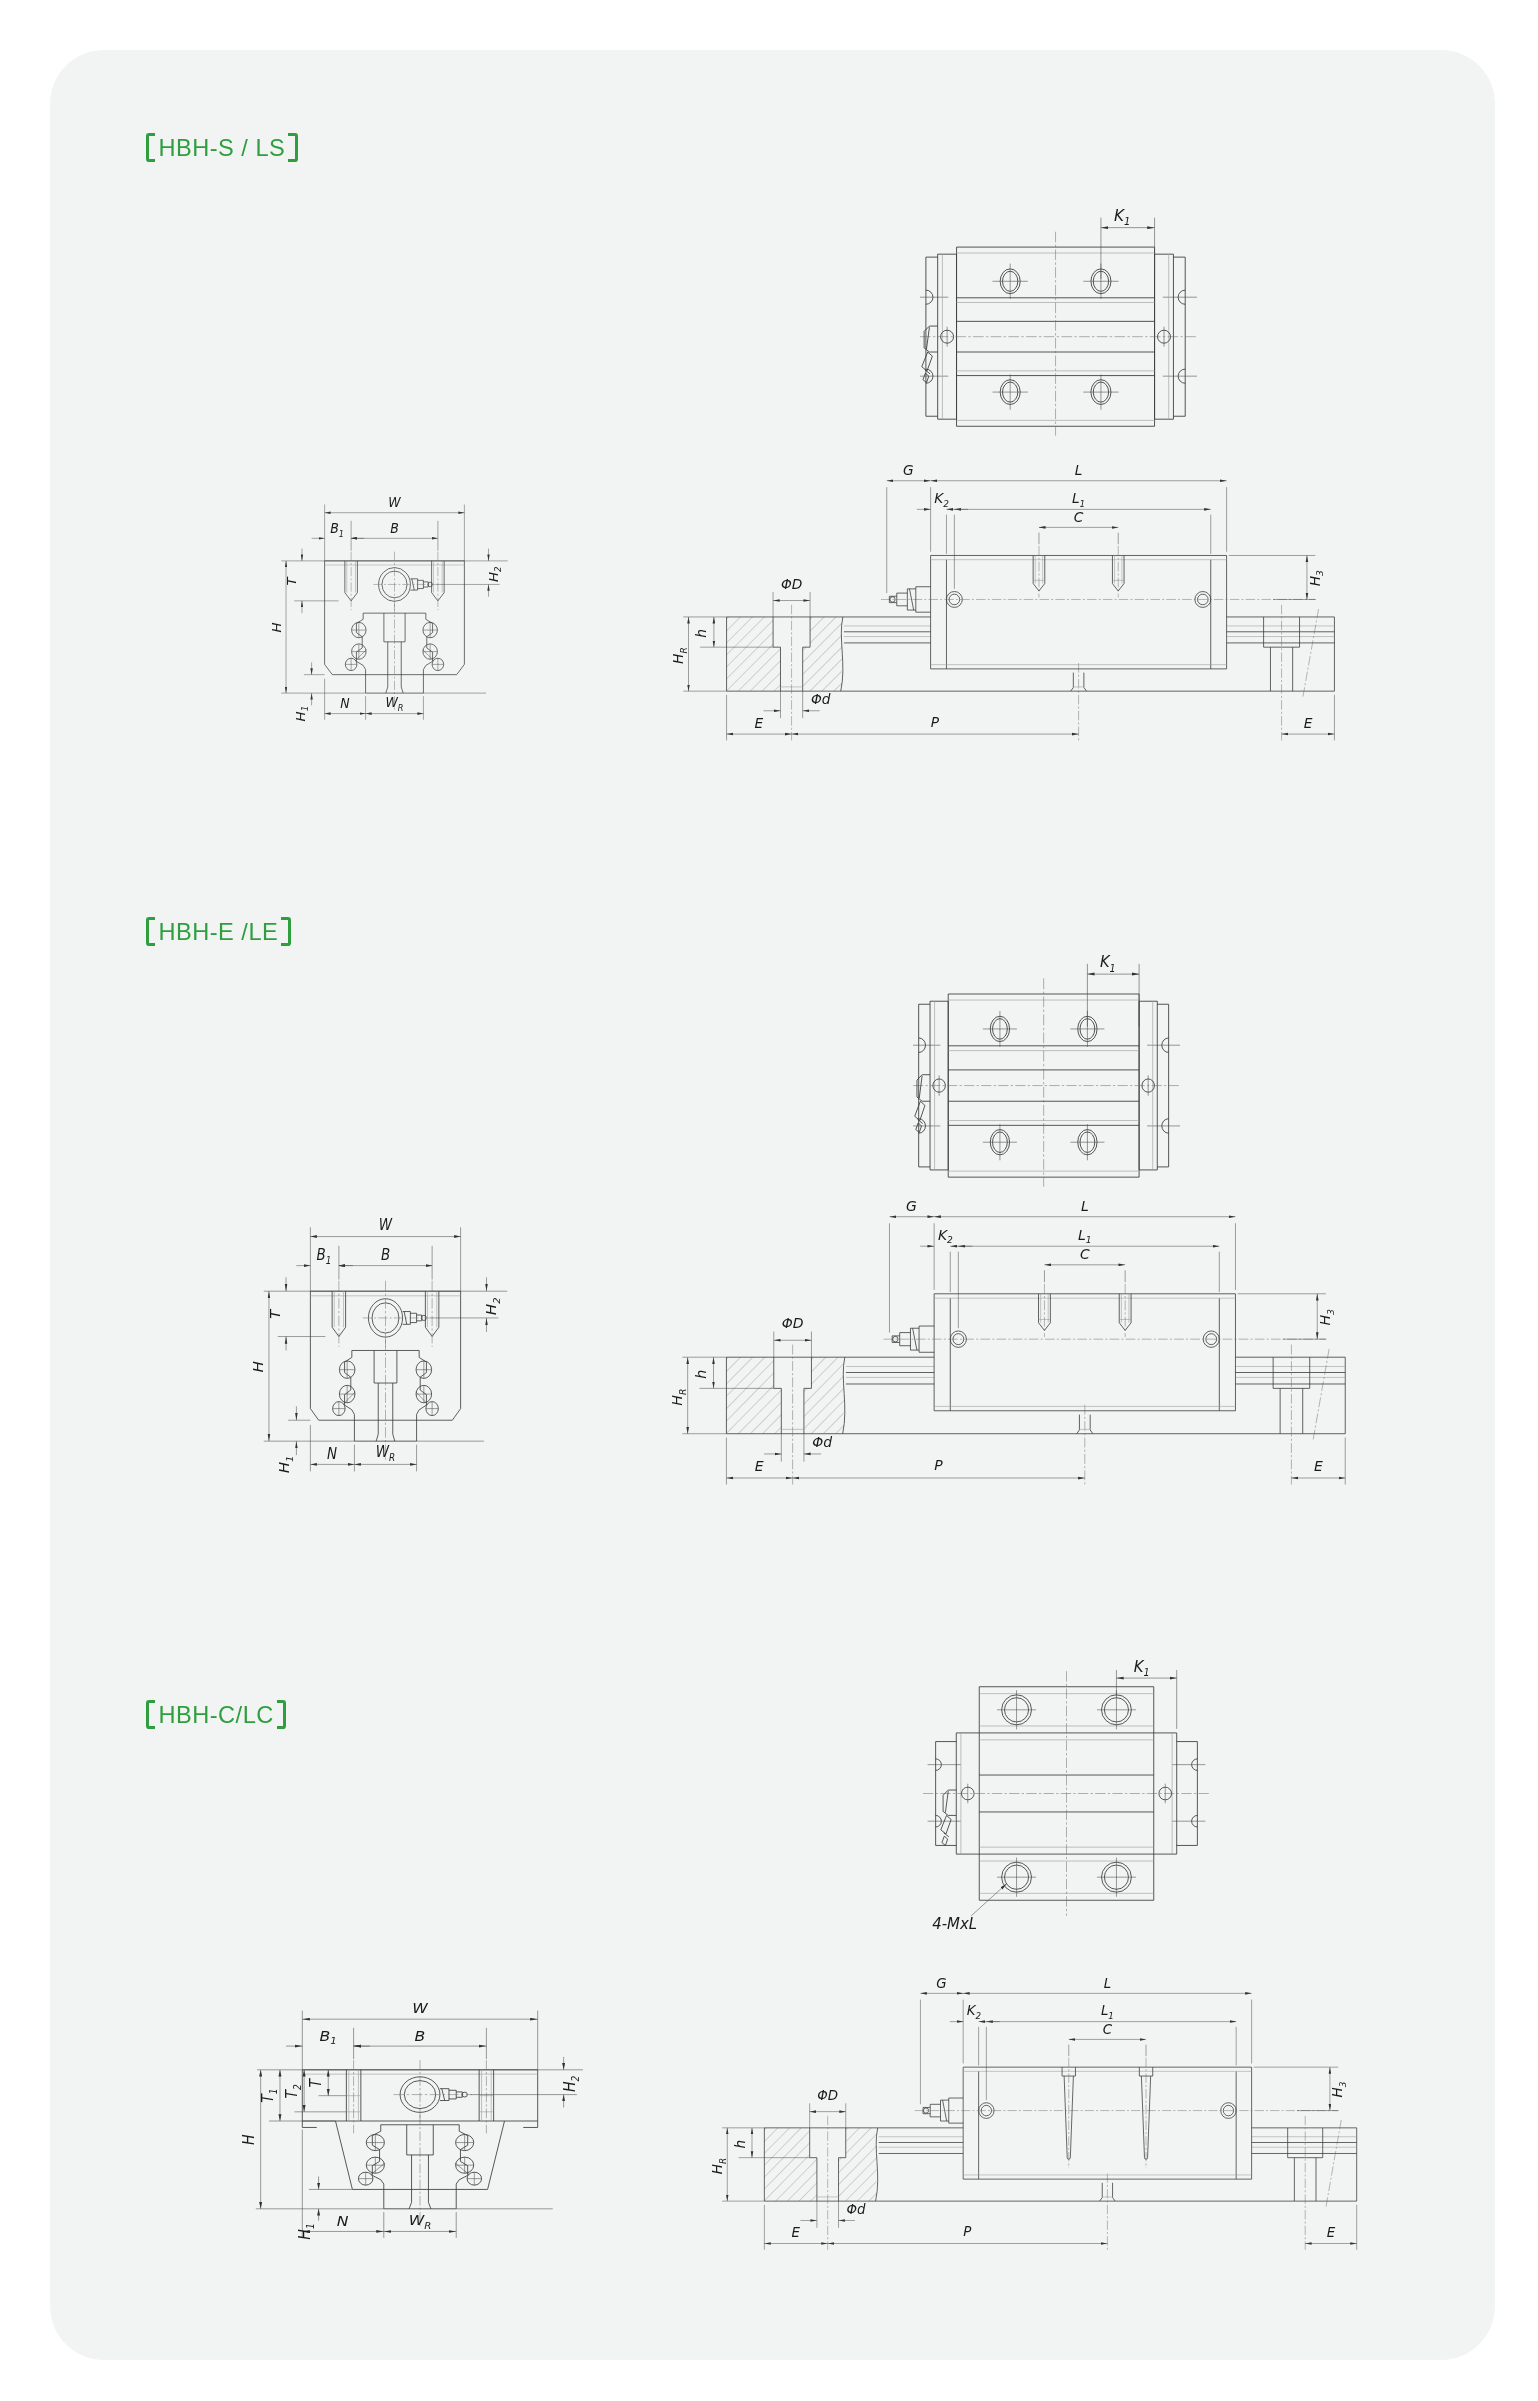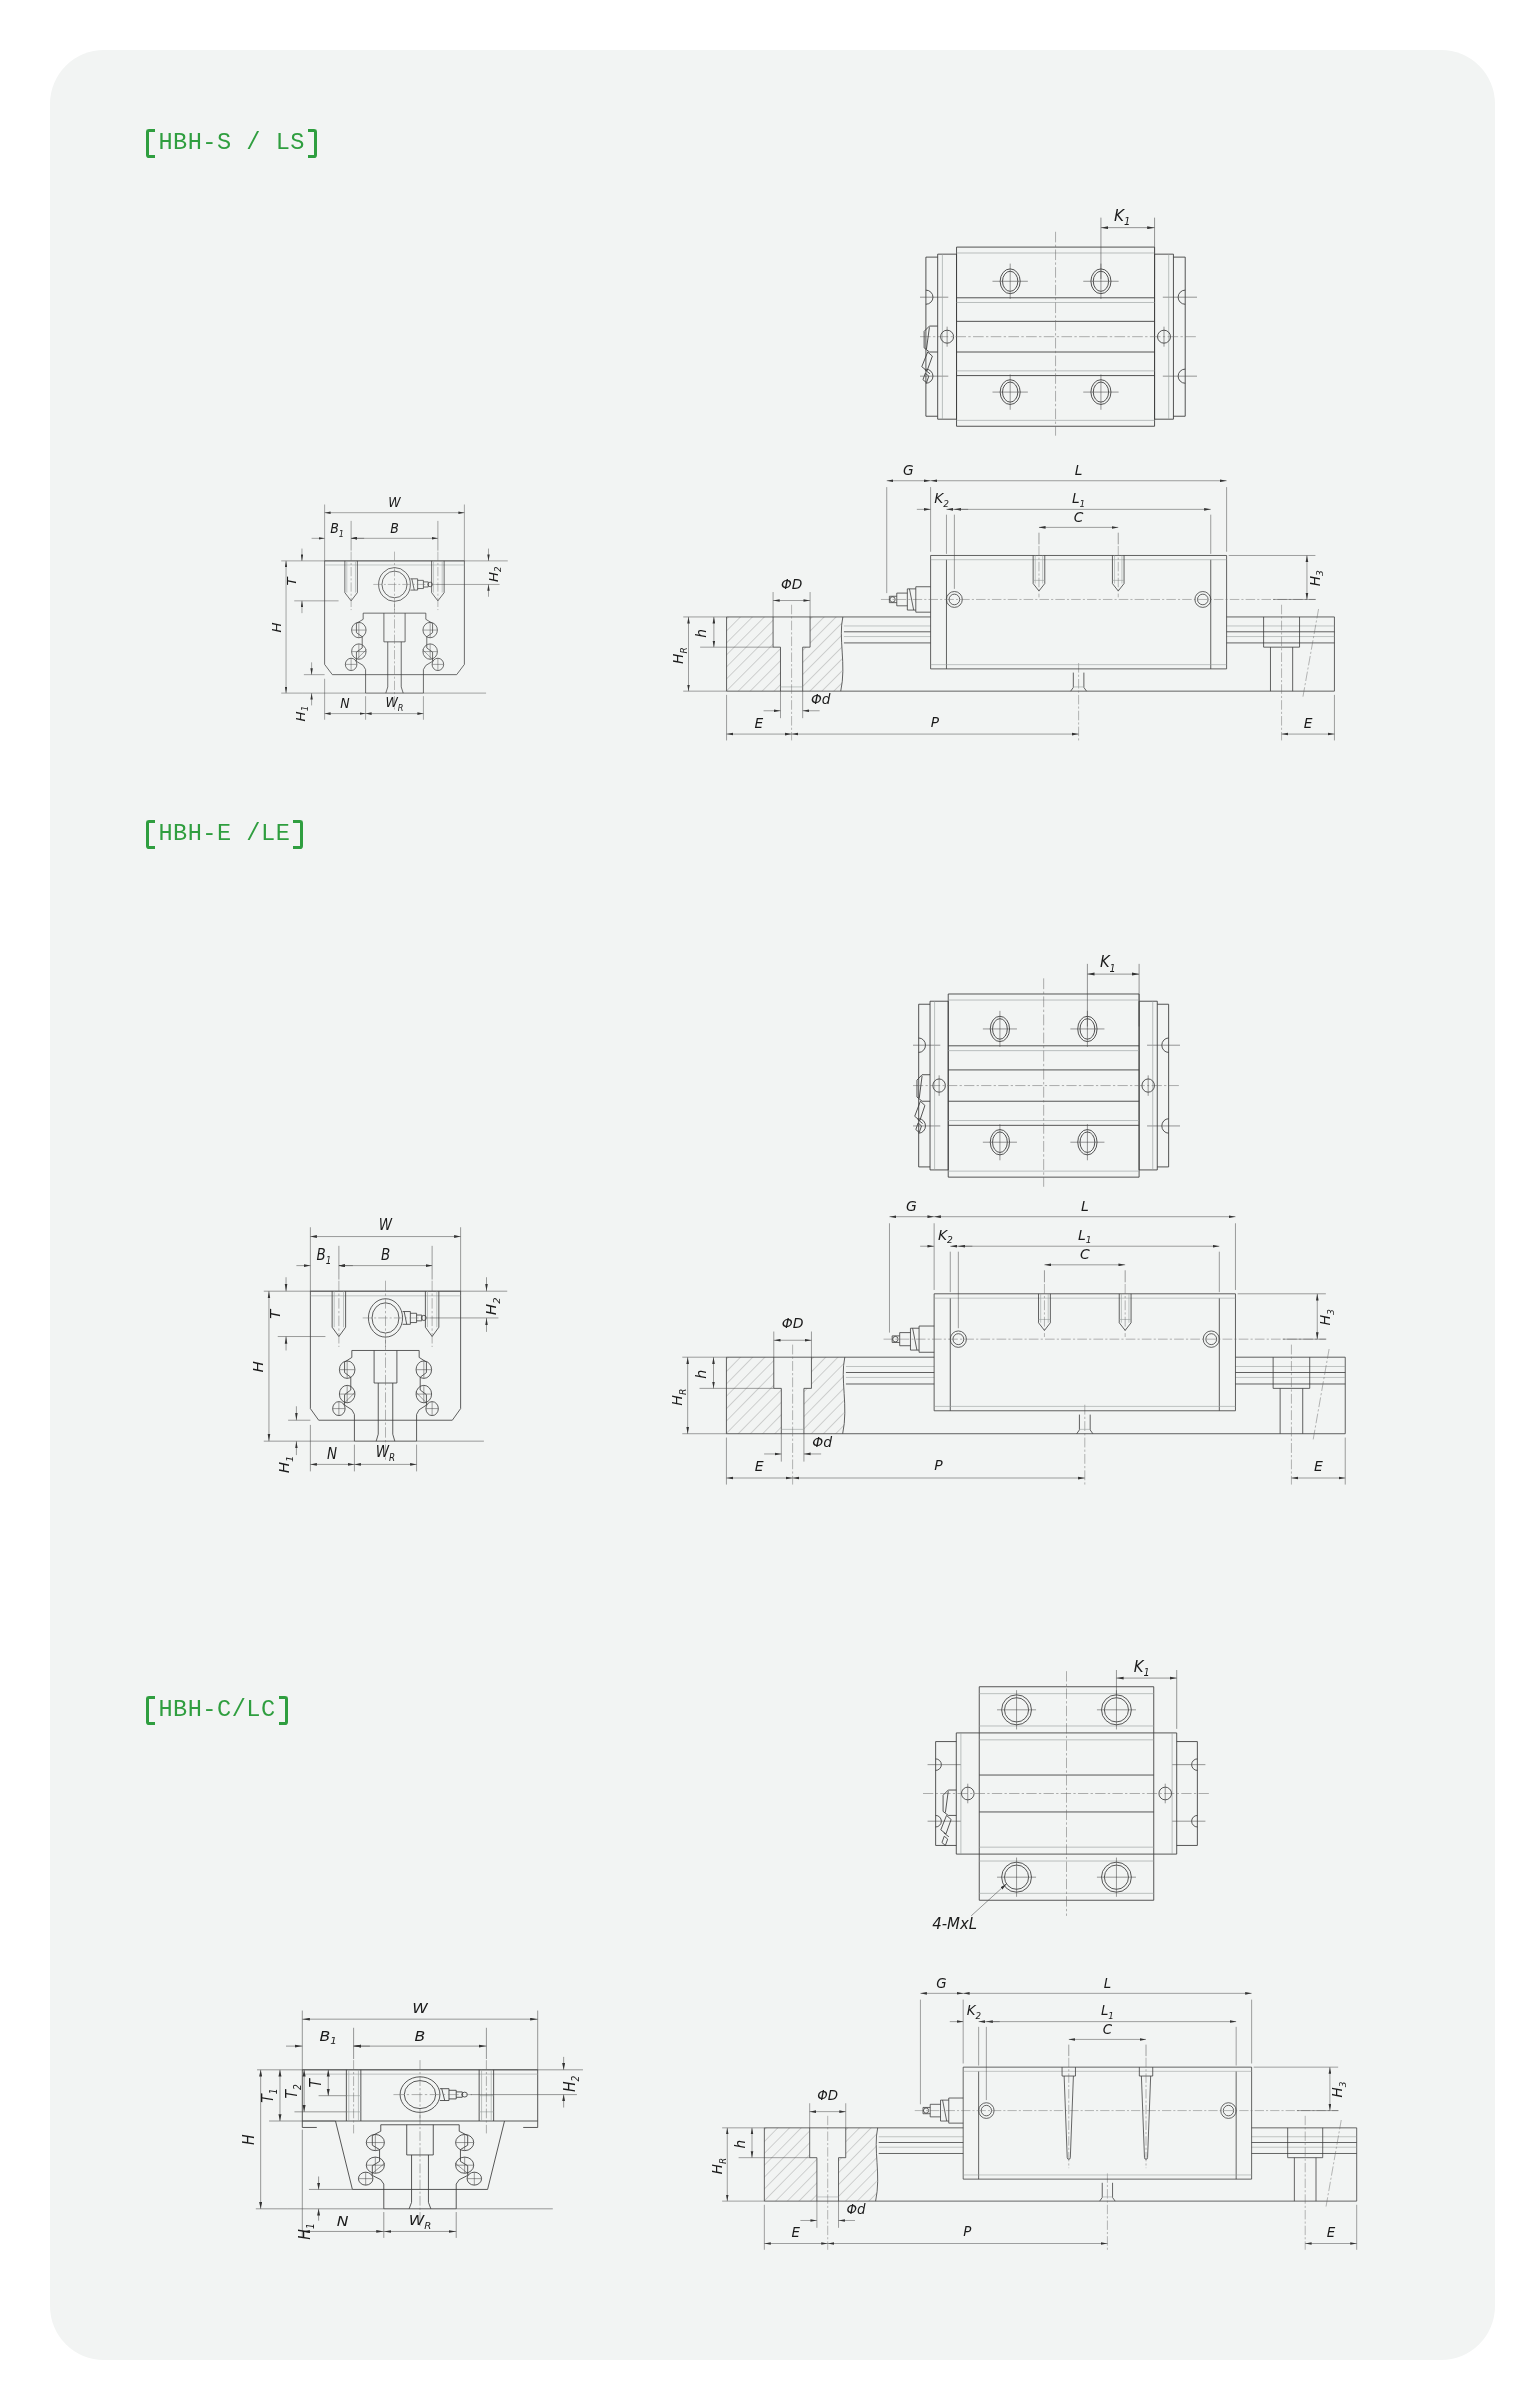--- a/index.html
+++ b/index.html
@@ -1,21 +1,21 @@
 <!DOCTYPE html>
 <html style="font-size:8.2px"><head>
 <meta charset="utf-8">
 <style>
   html,body{margin:0;padding:0;background:#ffffff;}
   .page{position:relative;width:1539px;height:2401px;background:#ffffff;overflow:hidden;
         font-family:"DejaVu Sans",sans-serif;}
   .card{position:absolute;left:50px;top:50px;width:1445px;height:2310px;background:#f2f4f3;
         border-radius:54px;}
-  .sec-title{position:absolute;left:143px;height:33px;display:flex;align-items:flex-start;
-        color:#2f9e3f;font-family:Liberation Mono, monospace;
+  .sec-title{position:absolute;left:143px;height:33px;display:flex;align-items:flex-end;
+        color:#2f9e3f;font-family:Liberation Sans, sans-serif;
         font-size:23.6px;font-weight:500;letter-spacing:0.5px;}
   .bk{display:inline-block;width:6.2px;height:22.6px;font-size:0;border:3.6px solid #2f9e3f;margin:0 3.1px;}
   .bkl{border-right:none;border-radius:3.1px 0 0 3.1px;}
   .bkr{border-left:none;border-radius:0 3.1px 3.1px 0;}
   svg.drw{position:absolute;overflow:visible;}
   .l{stroke:#3d3d3d;stroke-width:1.5;fill:none;}
   .g{stroke:#9aa09f;stroke-width:1.1;fill:none;}
   .c{stroke:#6a6a6a;stroke-width:0.9;fill:none;stroke-dasharray:18 4 4 4;}
   .x{stroke:#474747;stroke-width:0.95;fill:none;}
   .lb{font:italic 26px "DejaVu Sans",sans-serif;fill:#1b1b1b;}
@@ -287,21 +287,21 @@
   <text class="lb" text-anchor="middle" x="213" y="262"><tspan>ΦD</tspan></text>
   <text class="lb" text-anchor="middle" transform="rotate(-90 52 346)" x="52" y="346"><tspan>h</tspan></text>
   <text class="lb" text-anchor="middle" transform="rotate(-90 8 388)" x="8" y="388"><tspan>H</tspan><tspan class="sb" dy="7">R</tspan></text>
   <text class="lb" text-anchor="middle" transform="rotate(-90 1212 242)" x="1212" y="242"><tspan>H</tspan><tspan class="sb" dy="7">3</tspan></text>
   <text class="lb" text-anchor="middle" x="268" y="480"><tspan>Φd</tspan></text>
   <text class="lb" text-anchor="middle" x="151" y="524"><tspan>E</tspan></text>
   <text class="lb" text-anchor="middle" x="484" y="522"><tspan>P</tspan></text>
   <text class="lb" text-anchor="middle" x="1190" y="524"><tspan>E</tspan></text>
 </svg>
 
-<div class="sec-title" style="top:820px">
+<div class="sec-title" style="top:913px">
   <span class="bk bkl">【</span>
   <span>HBH-E /LE</span>
   <span class="bk bkr">】</span>
 </div>
 
 <svg class="drw" style="left:913px;top:947px;width:267px;height:241px" viewBox="0 0 470 400" preserveAspectRatio="none">
   <use href="#d-top-se"></use>
   <text class="lb" text-anchor="middle" x="343" y="34"><tspan>K</tspan><tspan class="sb" dy="7">1</tspan></text>
 </svg>
 

